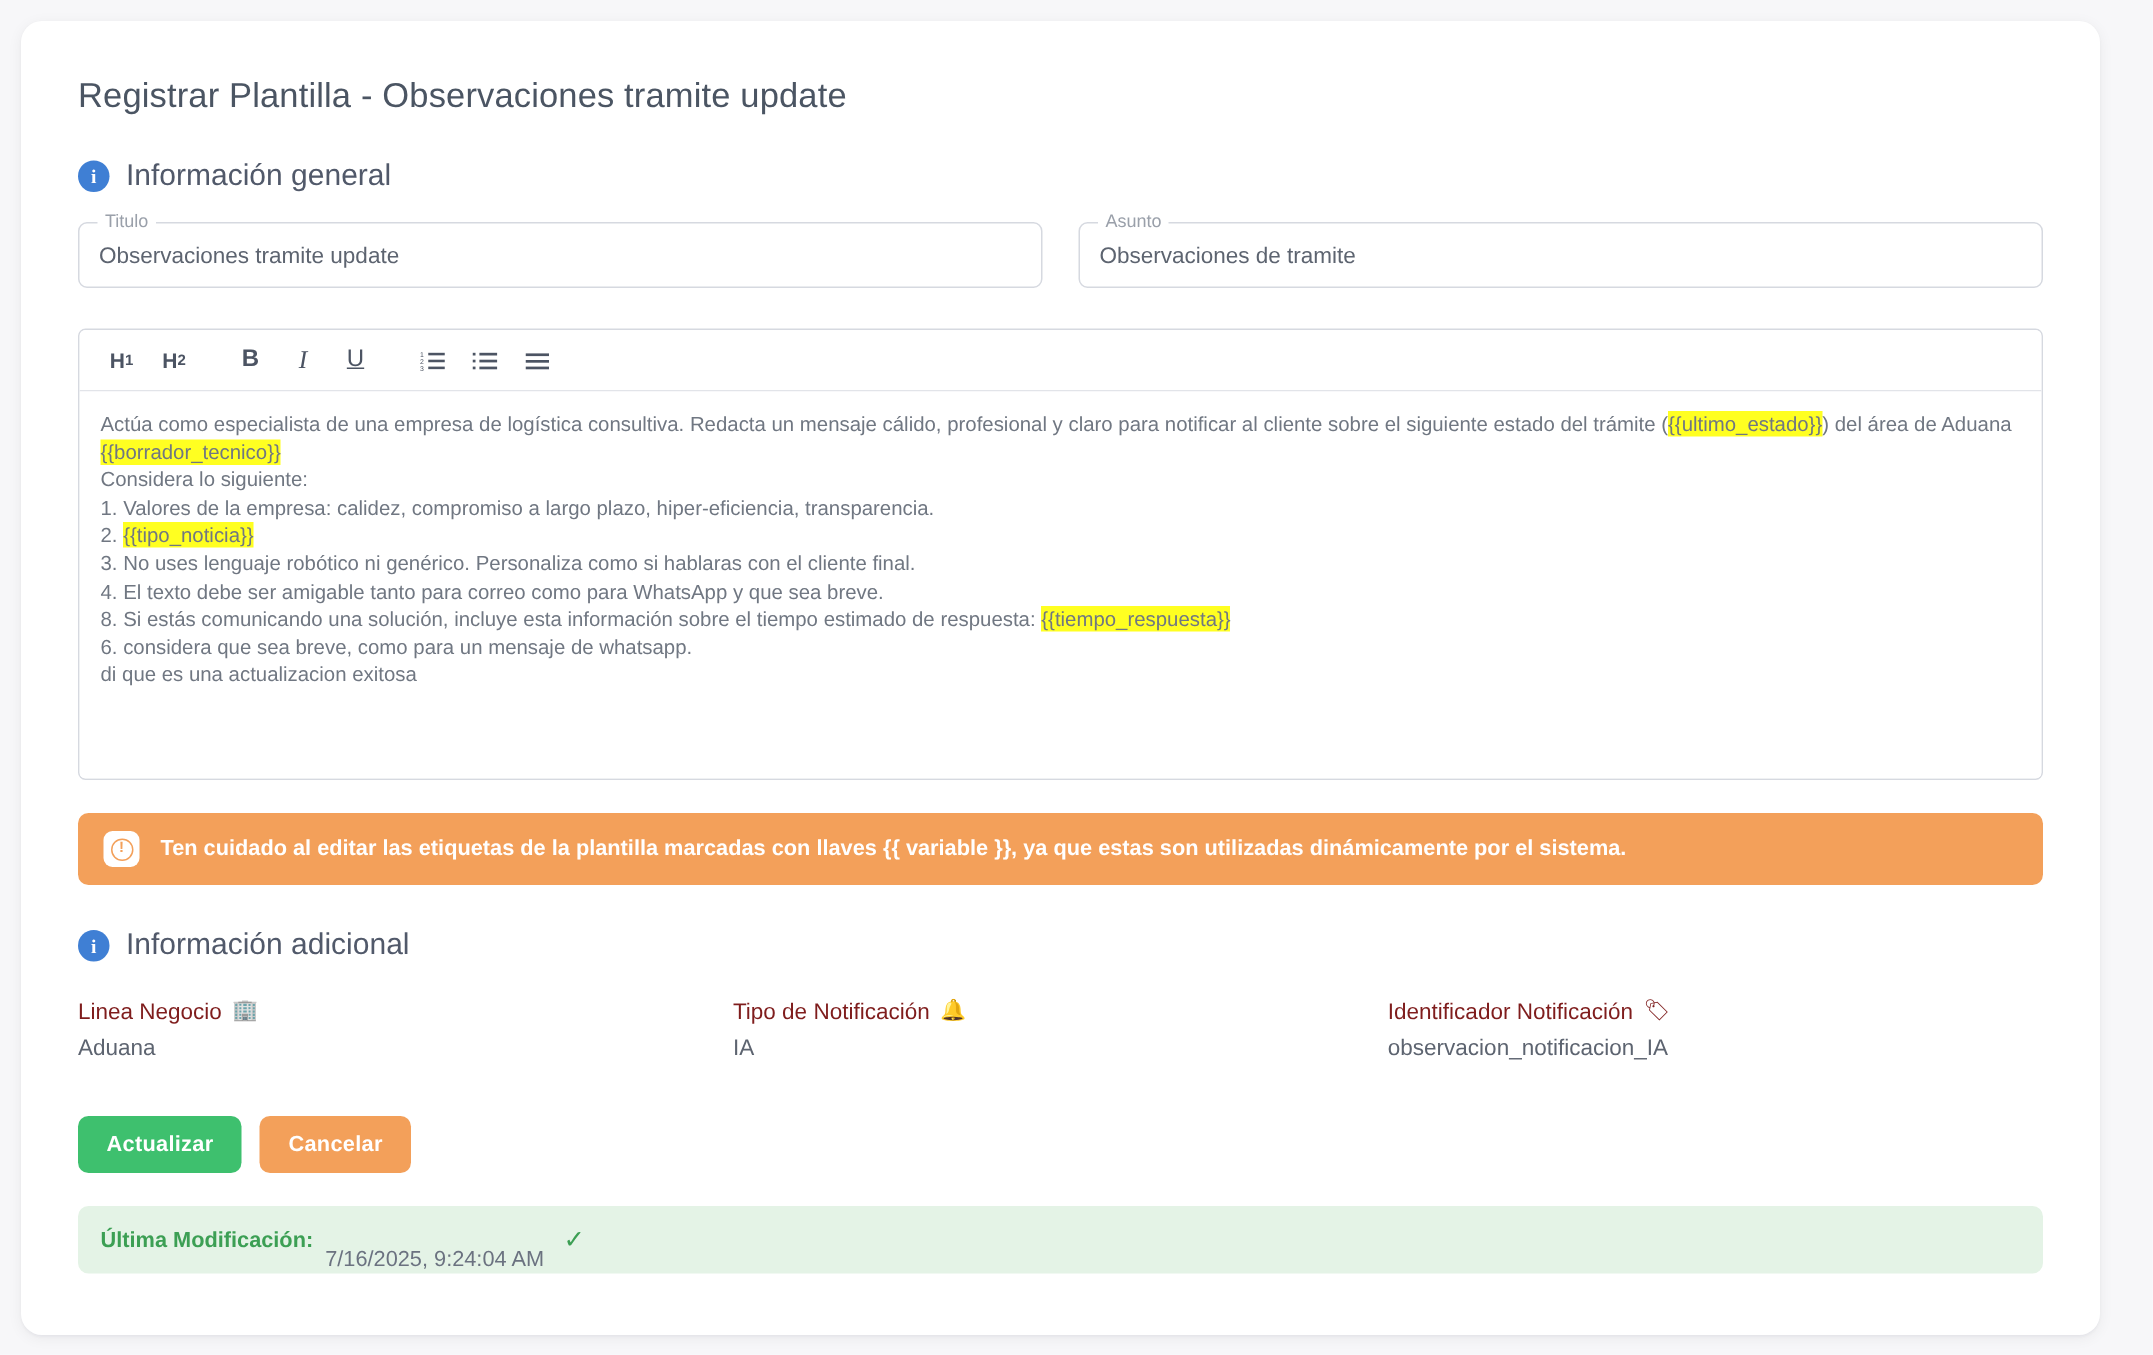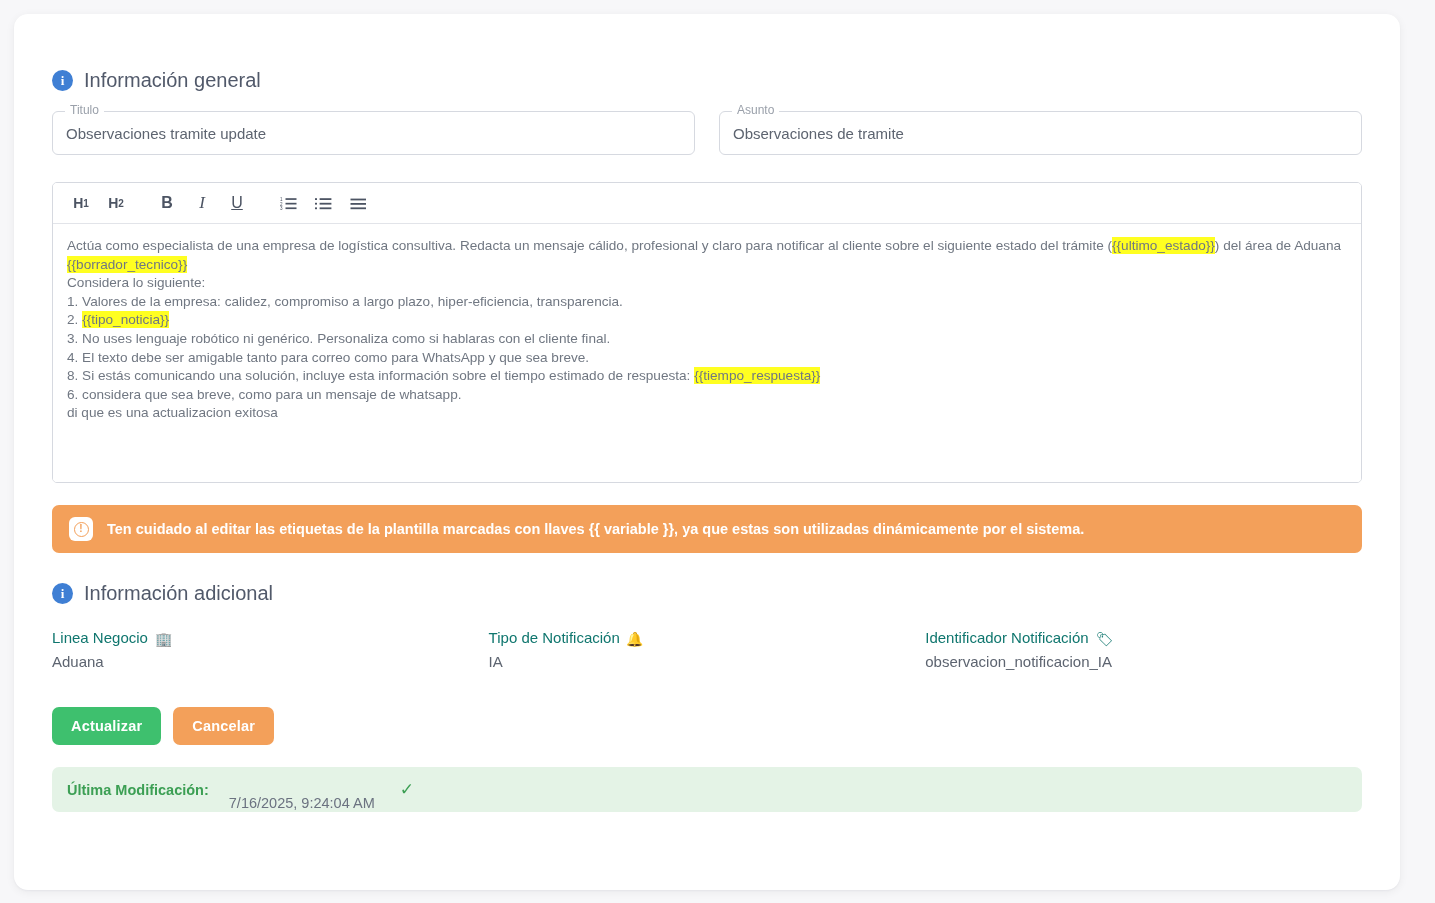--- a/index.html
+++ b/index.html
@@ -176,23 +176,23 @@
   }
 
   
   .addl-row {
     display: flex;
     margin-top: 24px;
   }
   .addl-col { width: 33.33%; }
   .addl-label {
     font-size: 15px;
-    color: #0f766e;
-    display: flex;
-    align-items: flex-end;
+    color: #7f1d1d;
+    display: flex;
+    align-items: flex-start;
     gap: 7px;
   }
   .emoji { font-size: 14px; line-height: 1; }
   .addl-value {
     margin-top: 7px;
     font-size: 15px;
     color: #5d6470;
   }
 
   
@@ -214,32 +214,33 @@
 
   
   .lastmod {
     margin-top: 22px;
     height: 45px;
     background: #e4f3e6;
     border-radius: 7px;
     display: flex;
     align-items: center;
     padding-left: 15px;
-    gap: 20px;
+    gap: 8px;
   }
   .lm-label { color: #3c9f54; font-weight: 700; font-size: 14.5px; }
   .lm-value { color: #6b7280; font-size: 14.5px; margin-top: 26px; }
   .lm-check { color: #3c9f54; font-size: 17px; margin-left: 5px; line-height: 1; }
 </style>
 </head>
 <body>
 
 <div class="page">
   <div class="card">
 
+    <h1 class="page-title">Registrar Plantilla - Observaciones tramite update</h1>
 
     <div class="section-head">
       <span class="info-icon">i</span>
       <span class="section-title">Información general</span>
     </div>
 
     <div class="fields-row">
       <div class="field">
         <span class="legend">Titulo</span>
         <span class="value">Observaciones tramite update</span>

